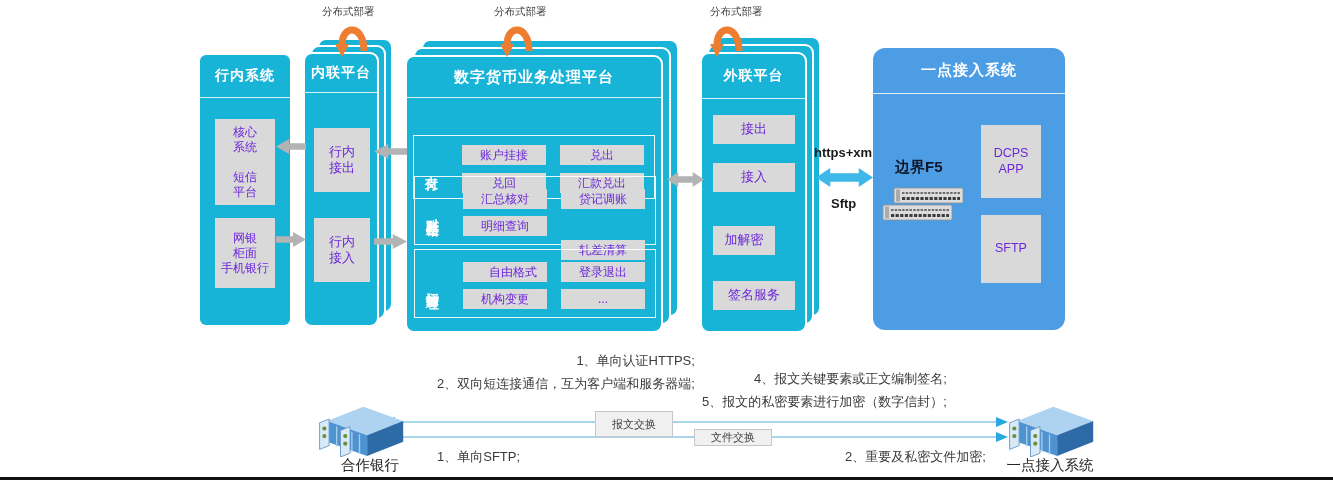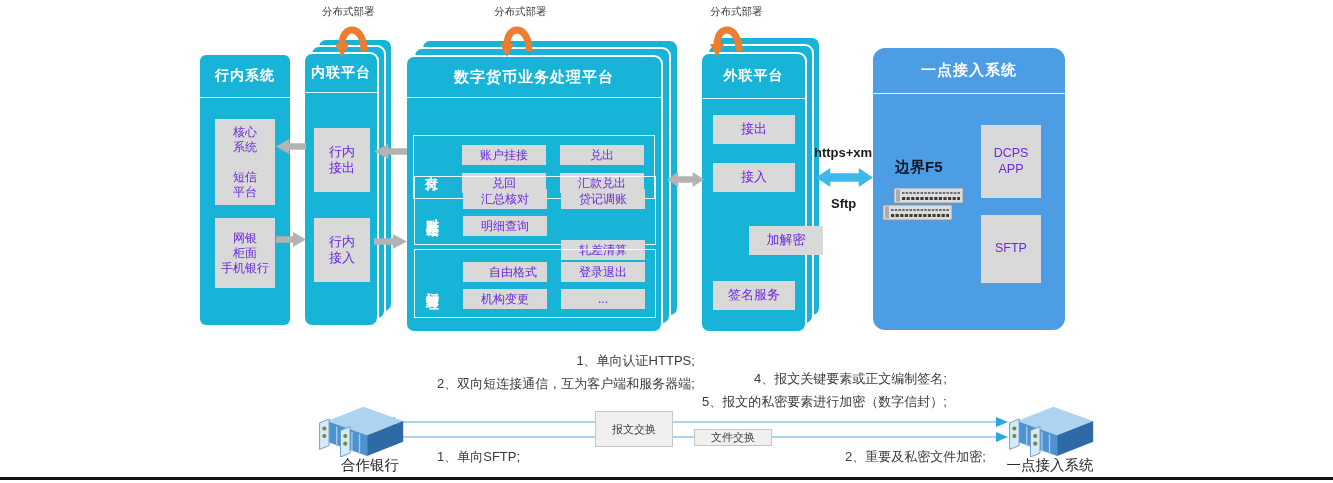--- a/index.html
+++ b/index.html
@@ -104,21 +104,21 @@
       <div class="abs chip" style="left:146px;top:12px;width:84px;height:20px;">登录退出</div>
       <div class="abs chip" style="left:48px;top:39px;width:84px;height:20px;">机构变更</div>
       <div class="abs chip" style="left:146px;top:39px;width:84px;height:20px;">...</div>
     </div>
   </div>
 
   <div class="abs card" style="left:700px;top:52px;width:107px;height:281px;z-index:2;">
     <div class="card-title" style="height:44px;font-size:14px;">外联平台</div>
     <div class="abs chip" style="left:11px;top:61px;width:82px;height:29px;font-size:13px;">接出</div>
     <div class="abs chip" style="left:11px;top:109px;width:82px;height:29px;font-size:13px;">接入</div>
-    <div class="abs chip" style="left:11px;top:172px;width:74px;height:29px;font-size:13px;margin-left:36px;">加解密</div>
+    <div class="abs chip" style="left:11px;top:172px;width:62px;height:29px;font-size:13px;">加解密</div>
     <div class="abs chip" style="left:11px;top:227px;width:82px;height:29px;font-size:13px;">签名服务</div>
   </div>
 
   <div class="abs" style="left:873px;top:48px;width:192px;height:282px;background:#4d9de5;border-radius:12px;z-index:2;">
     <div class="card-title" style="height:45px;font-size:15px;">一点接入系统</div>
     <div class="abs" style="left:22px;top:110px;color:#0f172a;font-weight:bold;font-size:15px;">边界F5</div>
     <div class="abs" style="left:8px;top:138px;width:84px;height:40px;">
       <svg width="84" height="40" viewBox="0 0 84 40">
         <g>
           <rect x="13" y="2" width="69" height="15" rx="1.5" fill="#dcdcdc" stroke="#8f8f8f" stroke-width="0.8"></rect>
@@ -186,21 +186,21 @@
   <div class="abs" style="left:383px;top:417px;">
     <svg width="12" height="10" viewBox="0 0 12 10">
         <polygon points="12,0 0,5 12,10" fill="#29a9e0"></polygon>
       </svg>
   </div>
   <div class="abs" style="left:996px;top:417px;">
     <svg width="12" height="10" viewBox="0 0 12 10">
         <polygon points="0,0 12,5 0,10" fill="#29a9e0"></polygon>
       </svg>
   </div>
-  <div class="abs xlabel" style="left:595px;top:411px;width:78px;height:36px;">报文交换</div>
+  <div class="abs xlabel" style="left:595px;top:411px;width:78px;height:26px;">报文交换</div>
 
   <div class="abs hline" style="left:392px;top:436px;width:610px;"></div>
   <div class="abs" style="left:996px;top:432px;">
     <svg width="12" height="10" viewBox="0 0 12 10">
         <polygon points="0,0 12,5 0,10" fill="#29a9e0"></polygon>
       </svg>
   </div>
   <div class="abs xlabel" style="left:694px;top:429px;width:78px;height:17px;">文件交换</div>
 
   <div class="abs note" style="left:437px;top:446px;">1、单向SFTP;</div>

